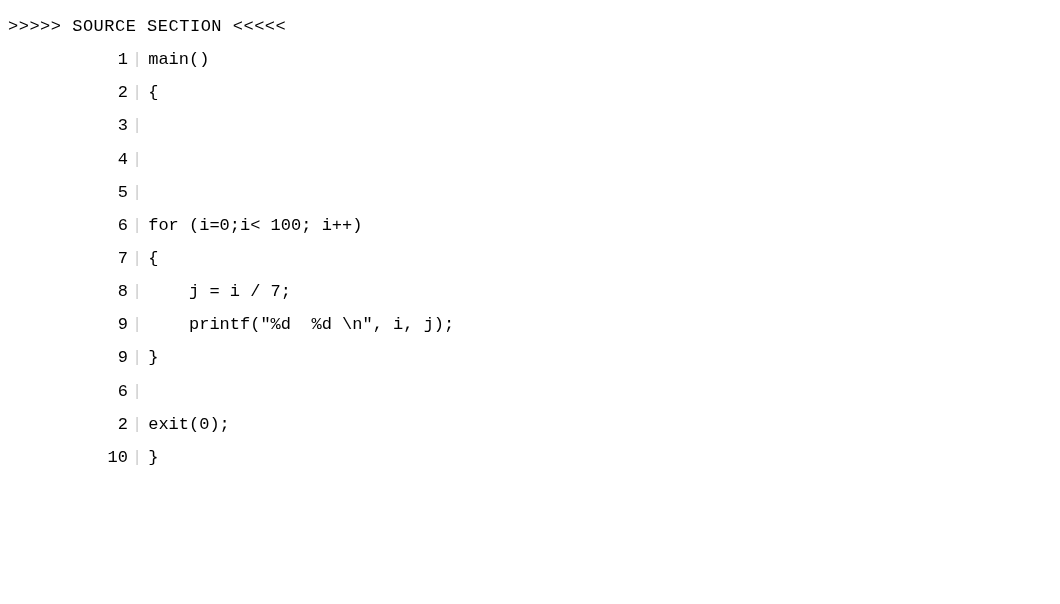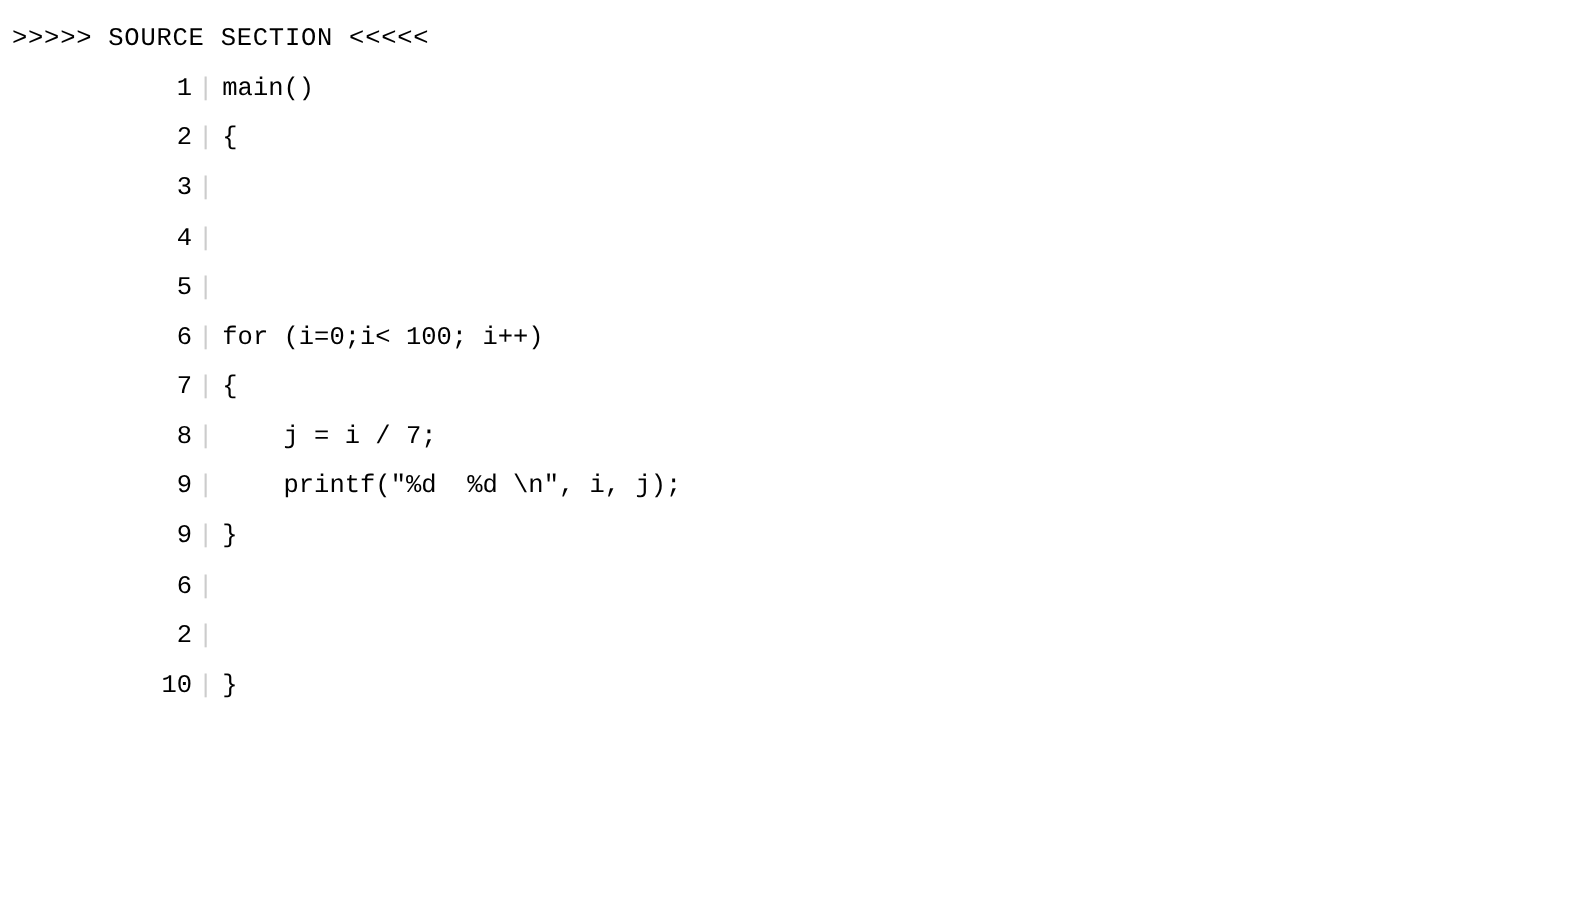--- a/index.html
+++ b/index.html
@@ -99,19 +99,20 @@
     <span class="code-text">}</span>
   </div>
   <div class="code-line">
     <span class="gutter">6</span>
     <span class="sep">|</span>
     <span class="code-text"></span>
   </div>
   <div class="code-line">
     <span class="gutter">2</span>
     <span class="sep">|</span>
+    <span class="code-text">exit(0);</span>
   </div>
   <div class="code-line">
     <span class="gutter">10</span>
     <span class="sep">|</span>
     <span class="code-text">}</span>
   </div>
 </div>
 
 </body></html>

